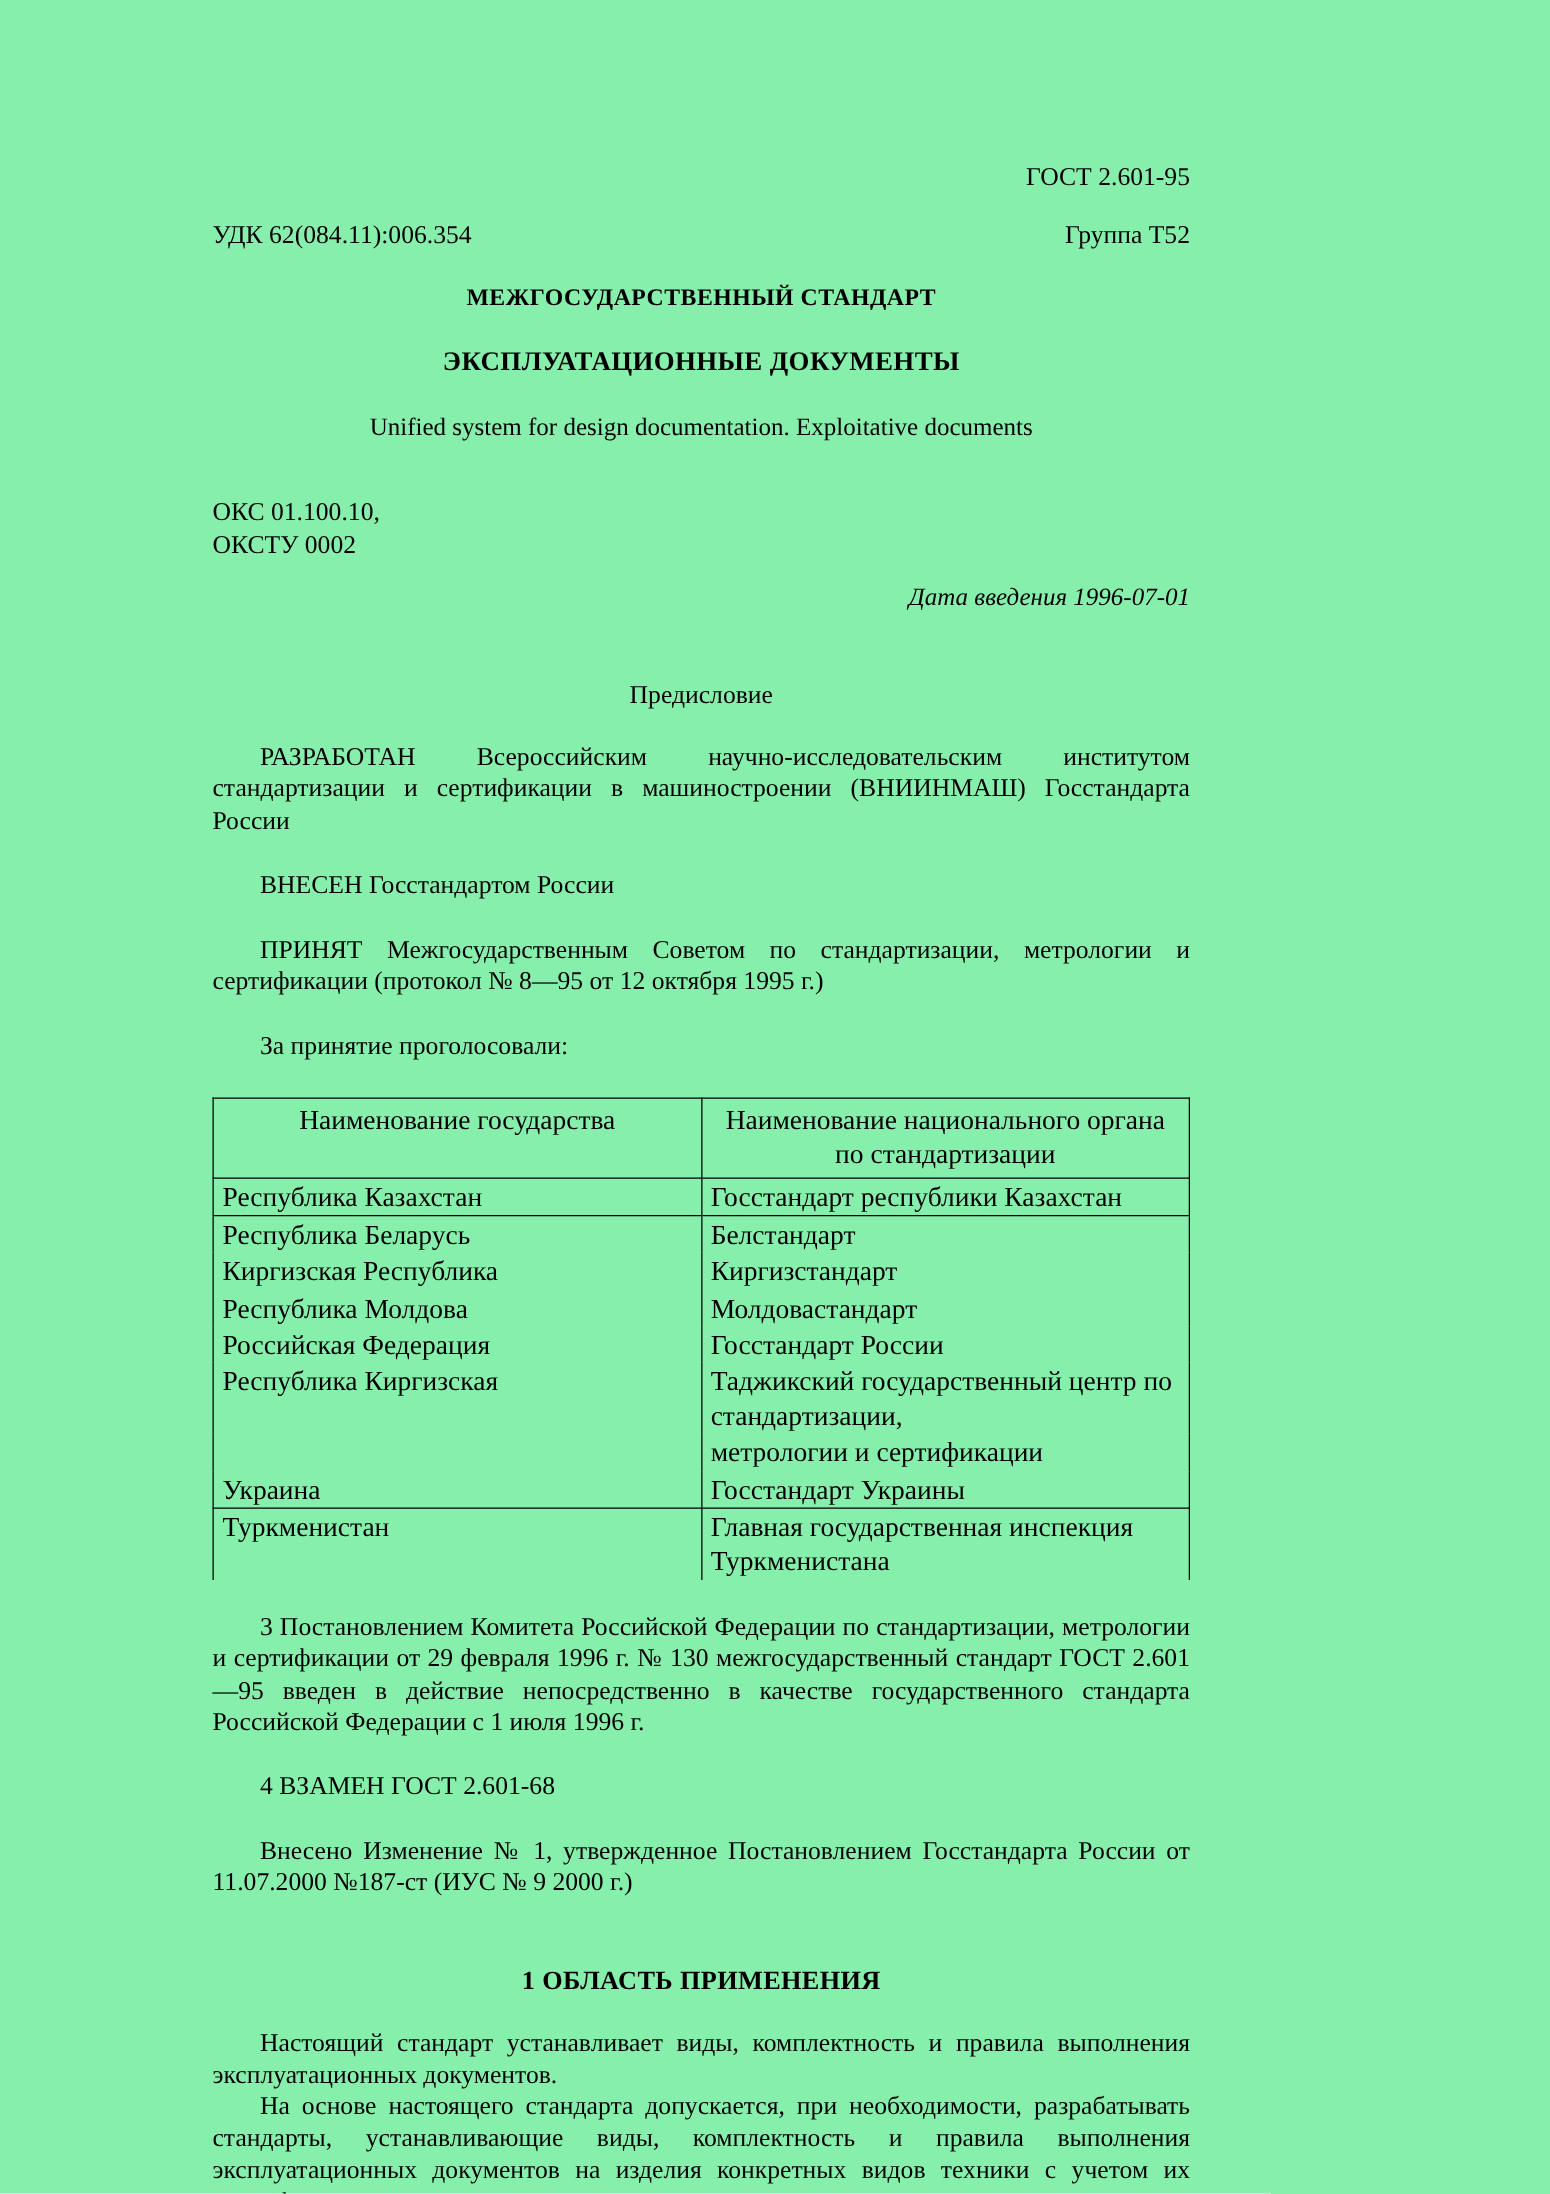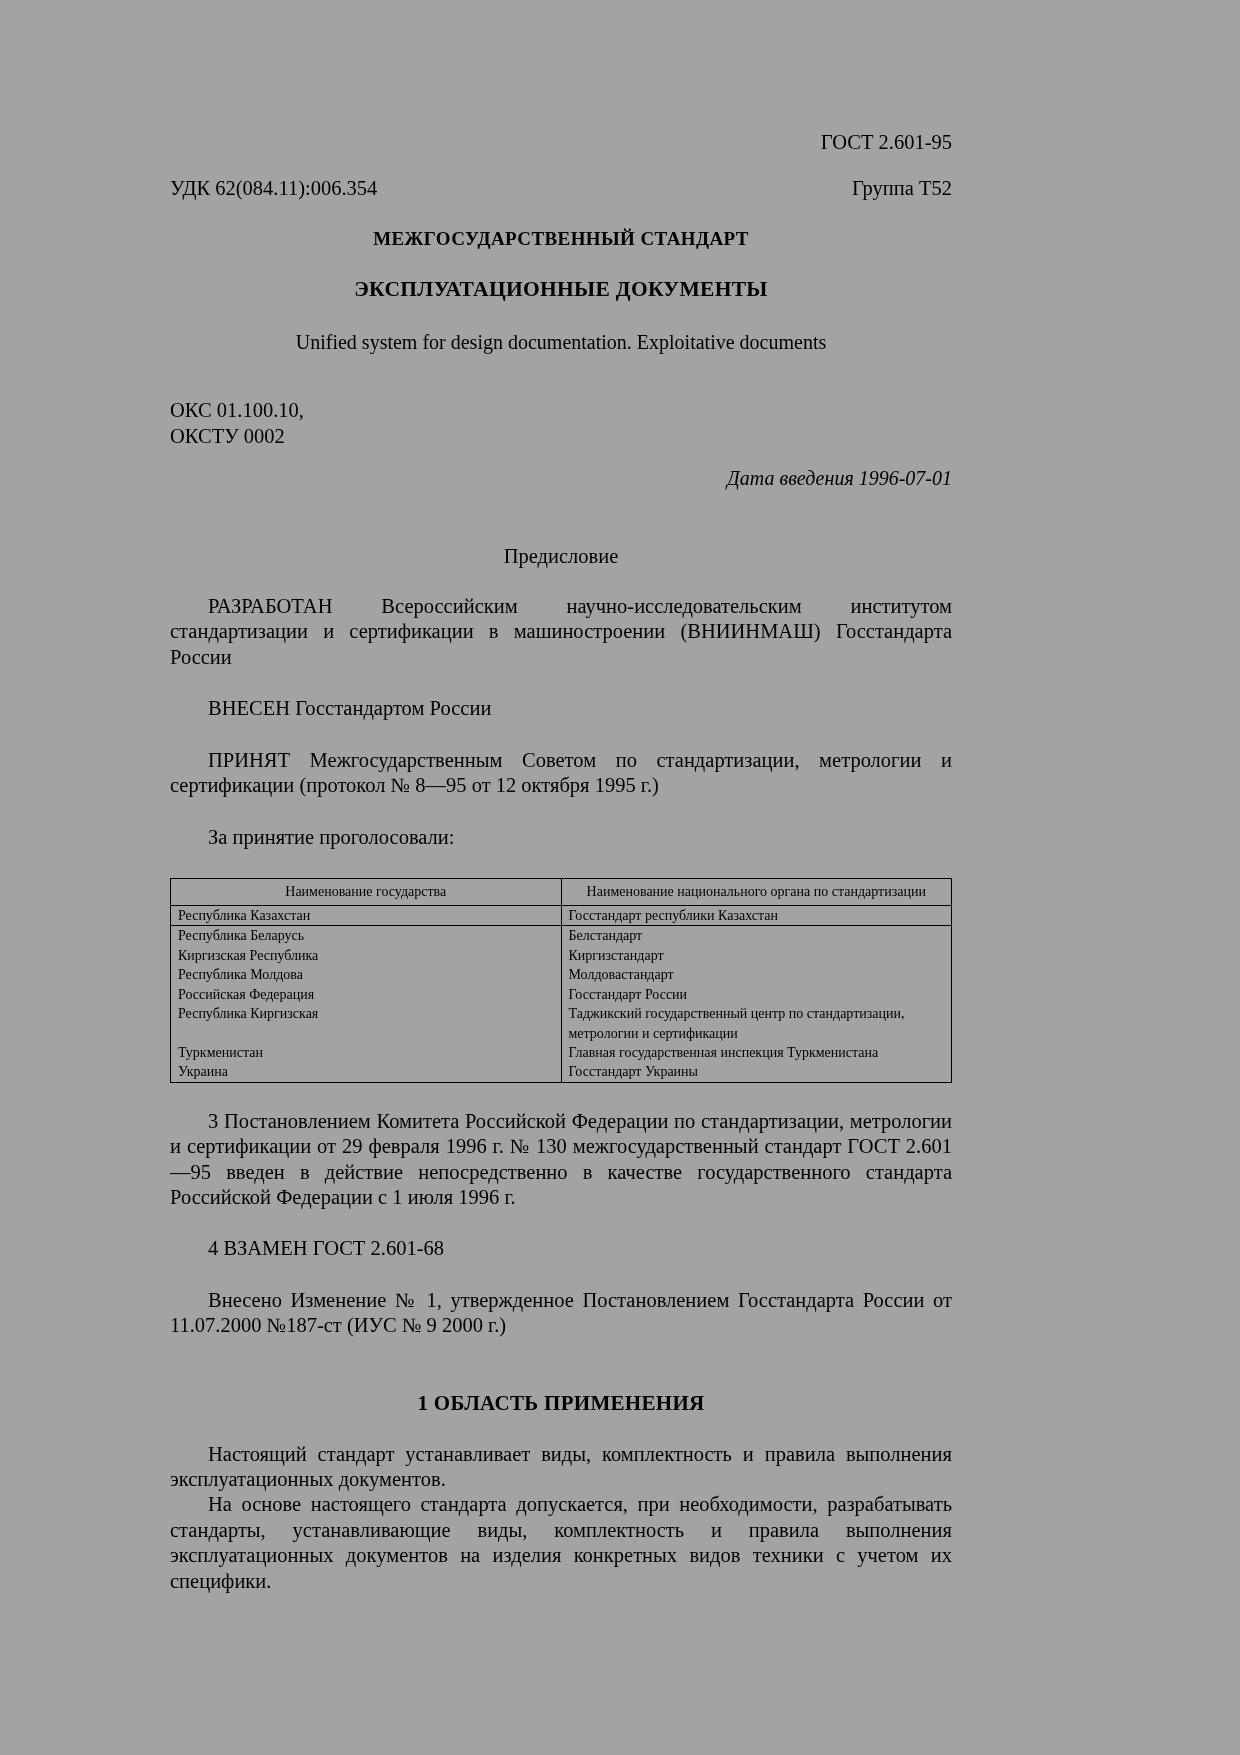--- a/index.html
+++ b/index.html
@@ -9,21 +9,21 @@
   }
   body {
     font-family: "Liberation Serif", "DejaVu Serif", serif;
     color: #000000;
   }
   .page {
     position: relative;
     width: 1240px;
     height: 1755px;
     margin: 0 auto;
-    background: #a3a3a3;
+    background: #86efac;
     box-sizing: border-box;
     padding: 0;
     overflow: hidden;
   }
   .content {
     position: absolute;
     left: 170px;
     top: 130px;
     width: 782px;
   }
@@ -93,21 +93,21 @@
     text-indent: 38px;
     margin: 0;
     margin-top: 26px;
     hyphens: none;
   }
 
   table.vote-table {
     border-collapse: collapse;
     width: 100%;
     margin-top: 28px;
-    font-size: 14px;
+    font-size: 22px;
     table-layout: fixed;
   }
   table.vote-table td, table.vote-table th {
     border: 1.6px solid #000;
     padding: 0;
     vertical-align: top;
     font-weight: normal;
   }
   table.vote-table th {
     text-align: center;
@@ -195,26 +195,26 @@
         </tr>
         <tr>
           <td class="c1" style="border-top: none; border-bottom: none;">Республика Киргизская</td>
           <td class="c2" style="border-top: none; border-bottom: none;">Таджикский государственный центр по стандартизации,</td>
         </tr>
         <tr>
           <td class="c1" style="border-top: none; border-bottom: none;"></td>
           <td class="c2" style="border-top: none; border-bottom: none;">метрологии и сертификации</td>
         </tr>
         <tr>
+          <td class="c1" style="border-top: none;">Украина</td>
+          <td class="c2" style="border-top: none;">Госстандарт Украины</td>
+        </tr>
+        <tr>
           <td class="c1" style="border-top: none; border-bottom: none;">Туркменистан</td>
           <td class="c2" style="border-top: none; border-bottom: none;">Главная государственная инспекция Туркменистана</td>
-        </tr>
-        <tr>
-          <td class="c1" style="border-top: none;">Украина</td>
-          <td class="c2" style="border-top: none;">Госстандарт Украины</td>
         </tr>
       </tbody>
     </table>
 
     <p class="para">3 Постановлением Комитета Российской Федерации по стандартизации, метрологии и сертификации от 29 февраля 1996 г. № 130  межгосударственный стандарт ГОСТ 2.601—95 введен в действие  непосредственно в качестве государственного стандарта Российской Федерации с 1 июля 1996 г.</p>
     <p class="para">4 ВЗАМЕН ГОСТ 2.601-68</p>
     <p class="para">Внесено Изменение № 1, утвержденное Постановлением Госстандарта России от 11.07.2000 №187-ст (ИУС № 9 2000 г.)</p>
 
     <div class="sec-heading">1 ОБЛАСТЬ ПРИМЕНЕНИЯ</div>
 

